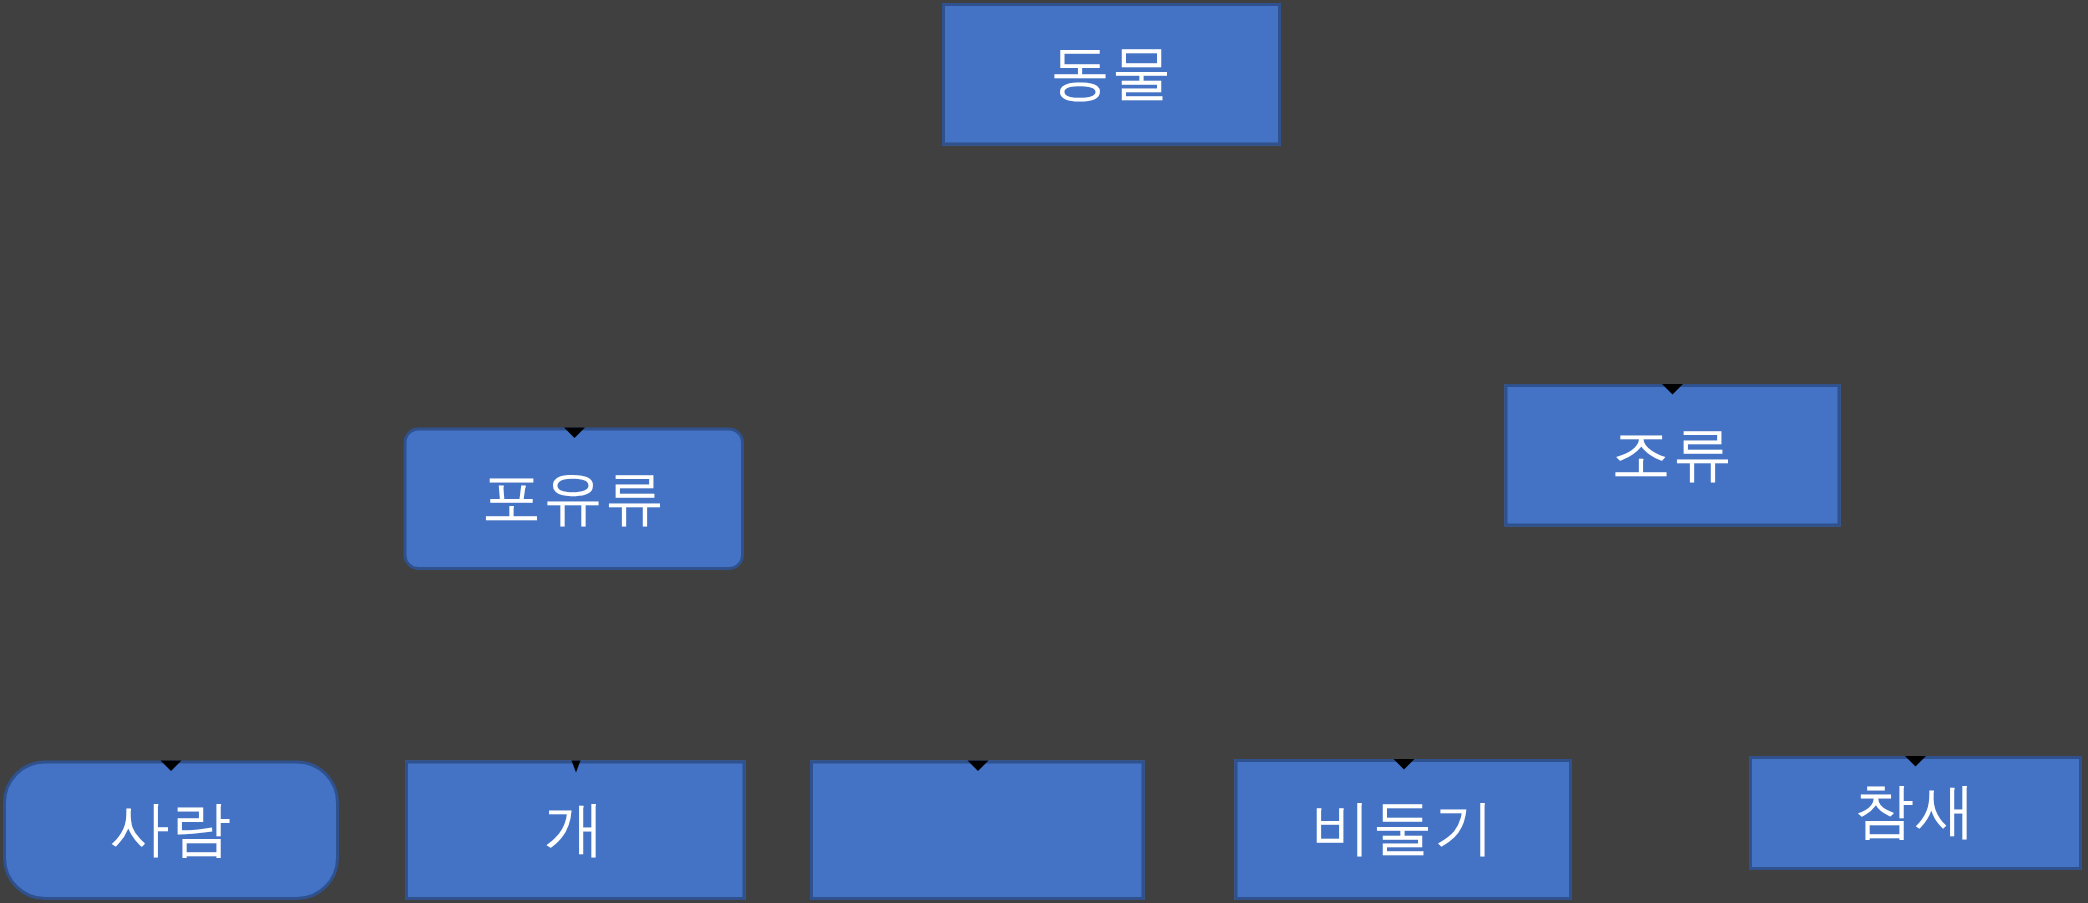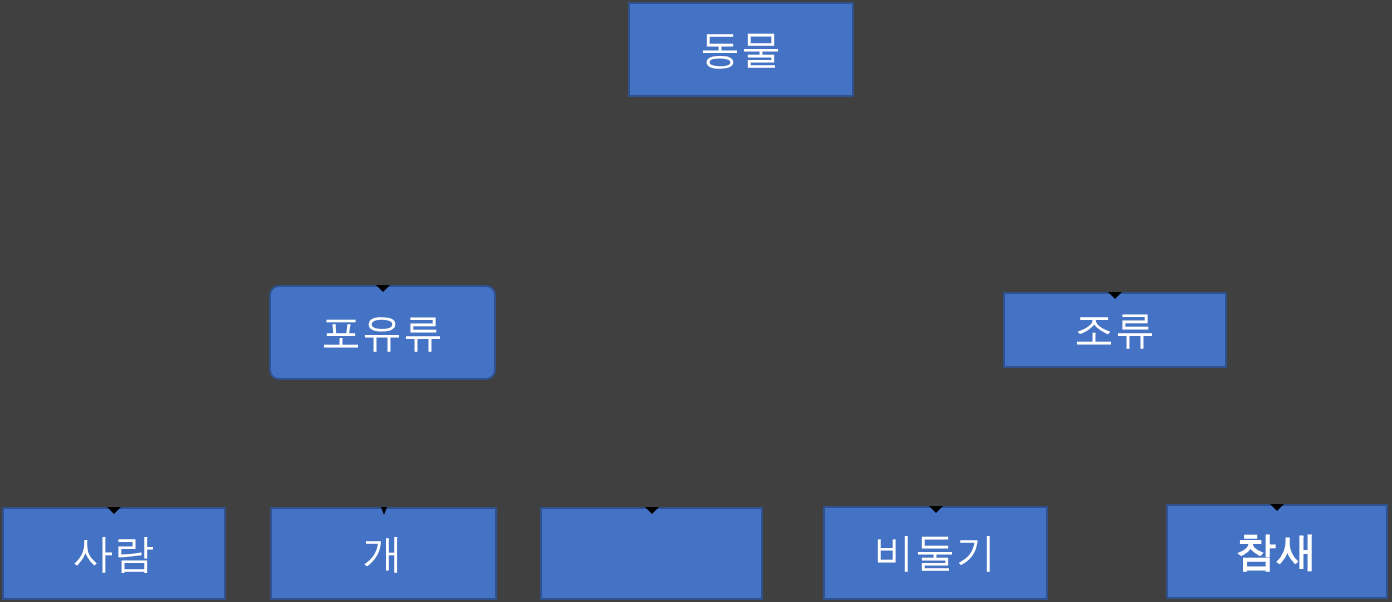--- a/index.html
+++ b/index.html
@@ -54,36 +54,36 @@
 <body>
 
 <div id="diagram-canvas" style="background: #404040;">
     <div class="node" style="left: 628px; top: 2px; width: 226px; height: 95px; background: rgb(68, 114, 196); border-color: rgb(47, 82, 143); color: rgb(255, 255, 255);">
       <span class="node-label">동물</span>
     </div>
     <div class="node" style="left: 269px; top: 285px; width: 227px; height: 95px; background: rgb(68, 114, 196); border-color: rgb(47, 82, 143); color: rgb(255, 255, 255); border-radius: 10px;">
       <span class="node-label">포유류</span>
       <span class="arrowhead" style="border-top-color: rgb(0, 0, 0);"></span>
     </div>
-    <div class="node" style="left: 1003px; top: 292px; width: 224px; height: 76px; background: rgb(68, 114, 196); border-color: rgb(47, 82, 143); color: rgb(255, 255, 255);">
+    <div class="node" style="left: 1003px; top: 256px; width: 224px; height: 95px; background: rgb(68, 114, 196); border-color: rgb(47, 82, 143); color: rgb(255, 255, 255);">
       <span class="node-label">조류</span>
       <span class="arrowhead" style="border-top-color: rgb(0, 0, 0);"></span>
     </div>
-    <div class="node" style="left: 2px; top: 507px; width: 224px; height: 93px; background: rgb(68, 114, 196); border-color: rgb(47, 82, 143); color: rgb(255, 255, 255);">
+    <div class="node" style="left: 2px; top: 507px; width: 224px; height: 93px; background: rgb(68, 114, 196); border-color: rgb(47, 82, 143); color: rgb(255, 255, 255); border-radius: 28px;">
       <span class="node-label">사람</span>
       <span class="arrowhead" style="border-top-color: rgb(0, 0, 0);"></span>
     </div>
     <div class="node" style="left: 270px; top: 507px; width: 227px; height: 93px; background: rgb(68, 114, 196); border-color: rgb(47, 82, 143); color: rgb(255, 255, 255);">
       <span class="node-label">개</span>
       <span class="arrowhead bar" style="border-top-color: rgb(0, 0, 0);"></span>
     </div>
     <div class="node" style="left: 540px; top: 507px; width: 223px; height: 93px; background: rgb(68, 114, 196); border-color: rgb(47, 82, 143); color: rgb(255, 255, 255);">
       <span class="arrowhead" style="border-top-color: rgb(0, 0, 0);"></span>
     </div>
     <div class="node" style="left: 823px; top: 506px; width: 225px; height: 94px; background: rgb(68, 114, 196); border-color: rgb(47, 82, 143); color: rgb(255, 255, 255); justify-content: center;">
       <span class="node-label">비둘기</span>
       <span class="arrowhead" style="border-top-color: rgb(0, 0, 0);"></span>
     </div>
-    <div class="node" style="left: 1166px; top: 504px; width: 222px; height: 95px; background: rgb(68, 114, 196); border-color: rgb(47, 82, 143); color: rgb(255, 255, 255); font-weight: bold;">
+    <div class="node" style="left: 1166px; top: 504px; width: 222px; height: 76px; background: rgb(68, 114, 196); border-color: rgb(47, 82, 143); color: rgb(255, 255, 255);">
       <span class="node-label">참새</span>
       <span class="arrowhead" style="border-top-color: rgb(0, 0, 0);"></span>
     </div>
   </div>
 
 </body></html>

